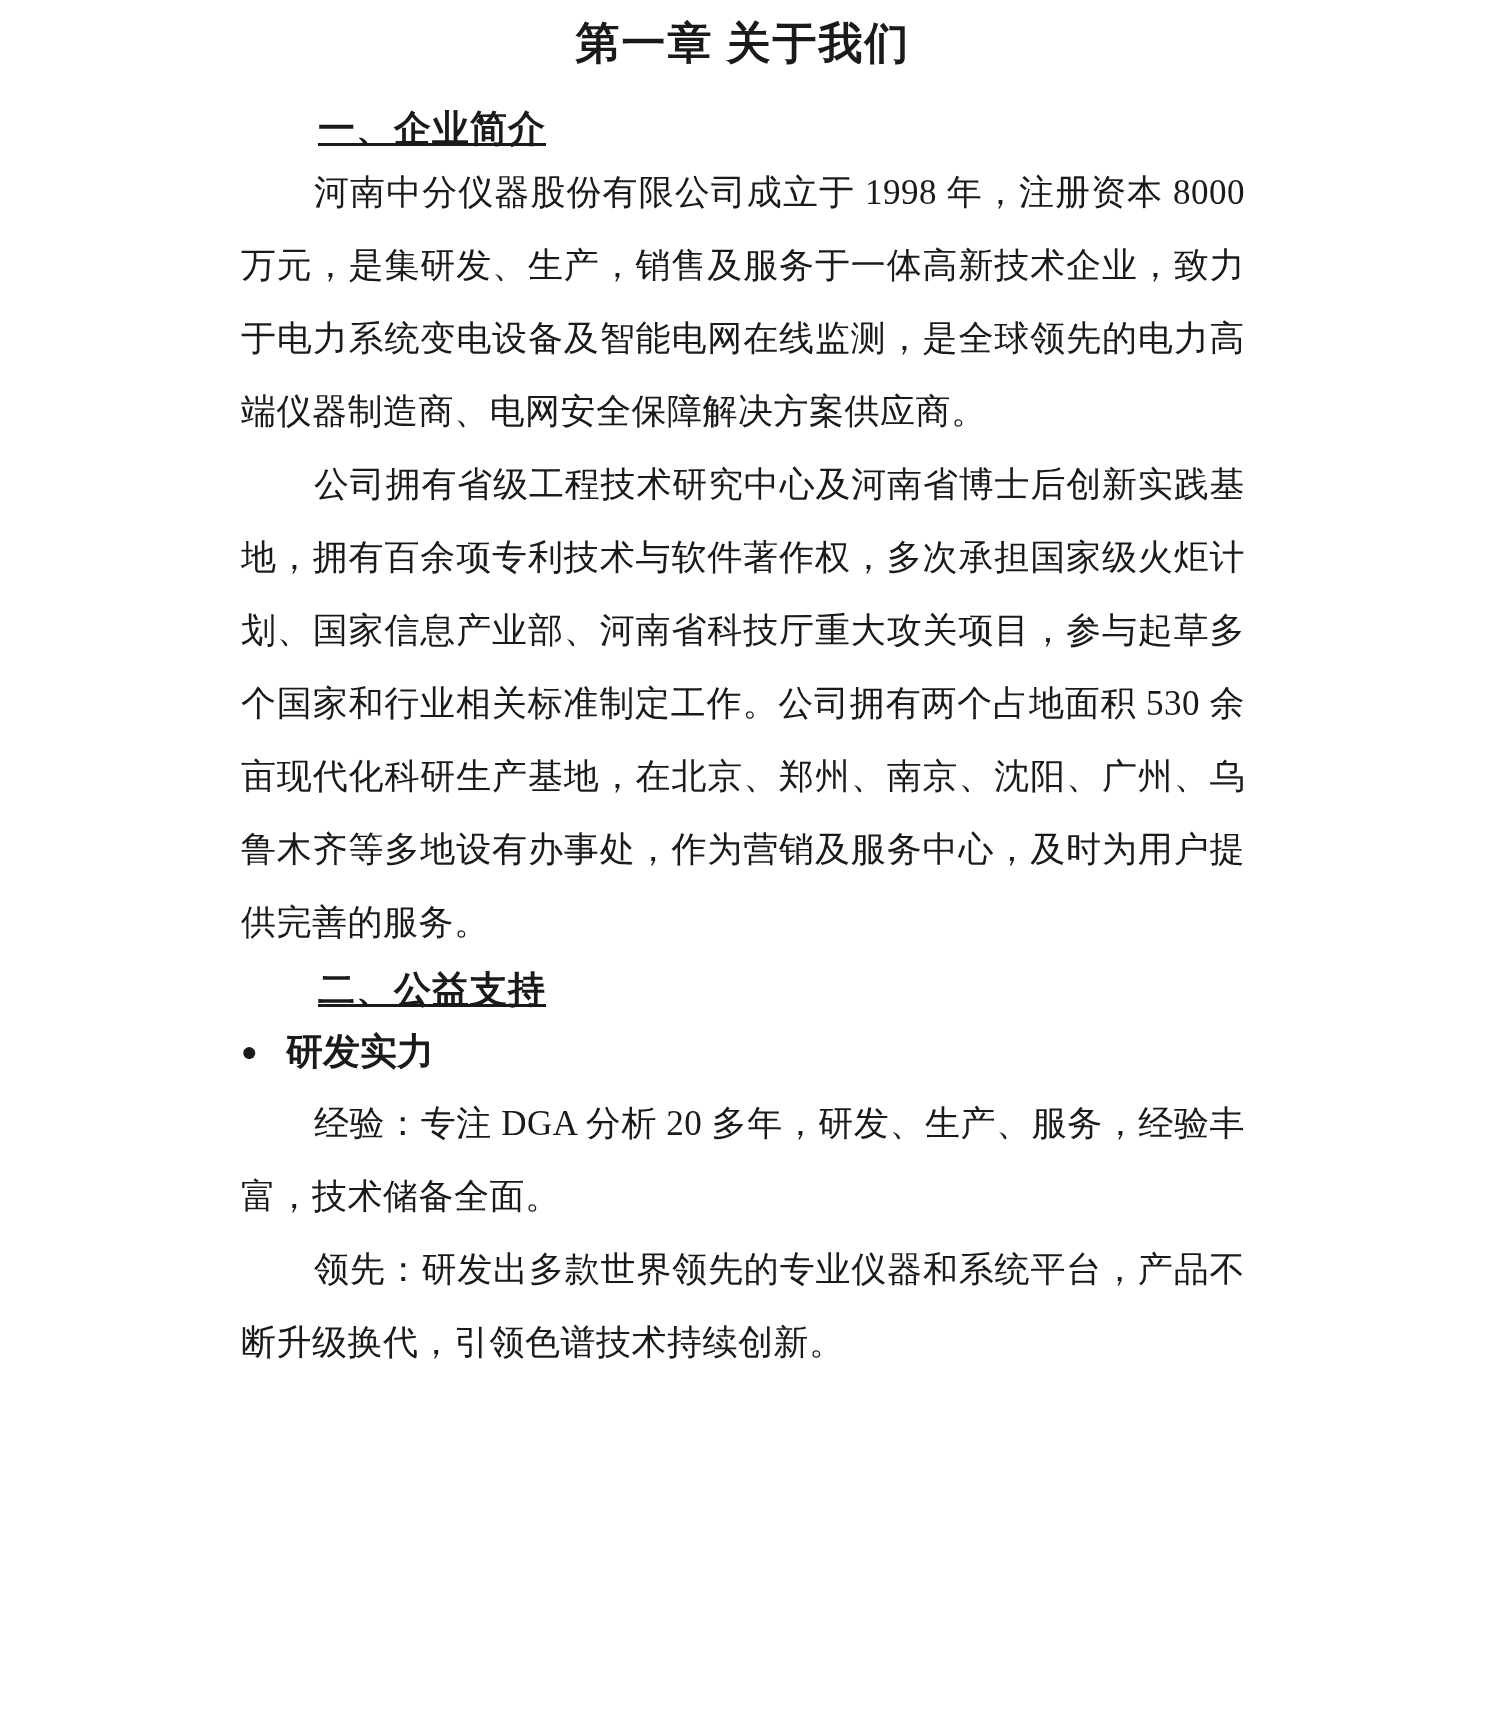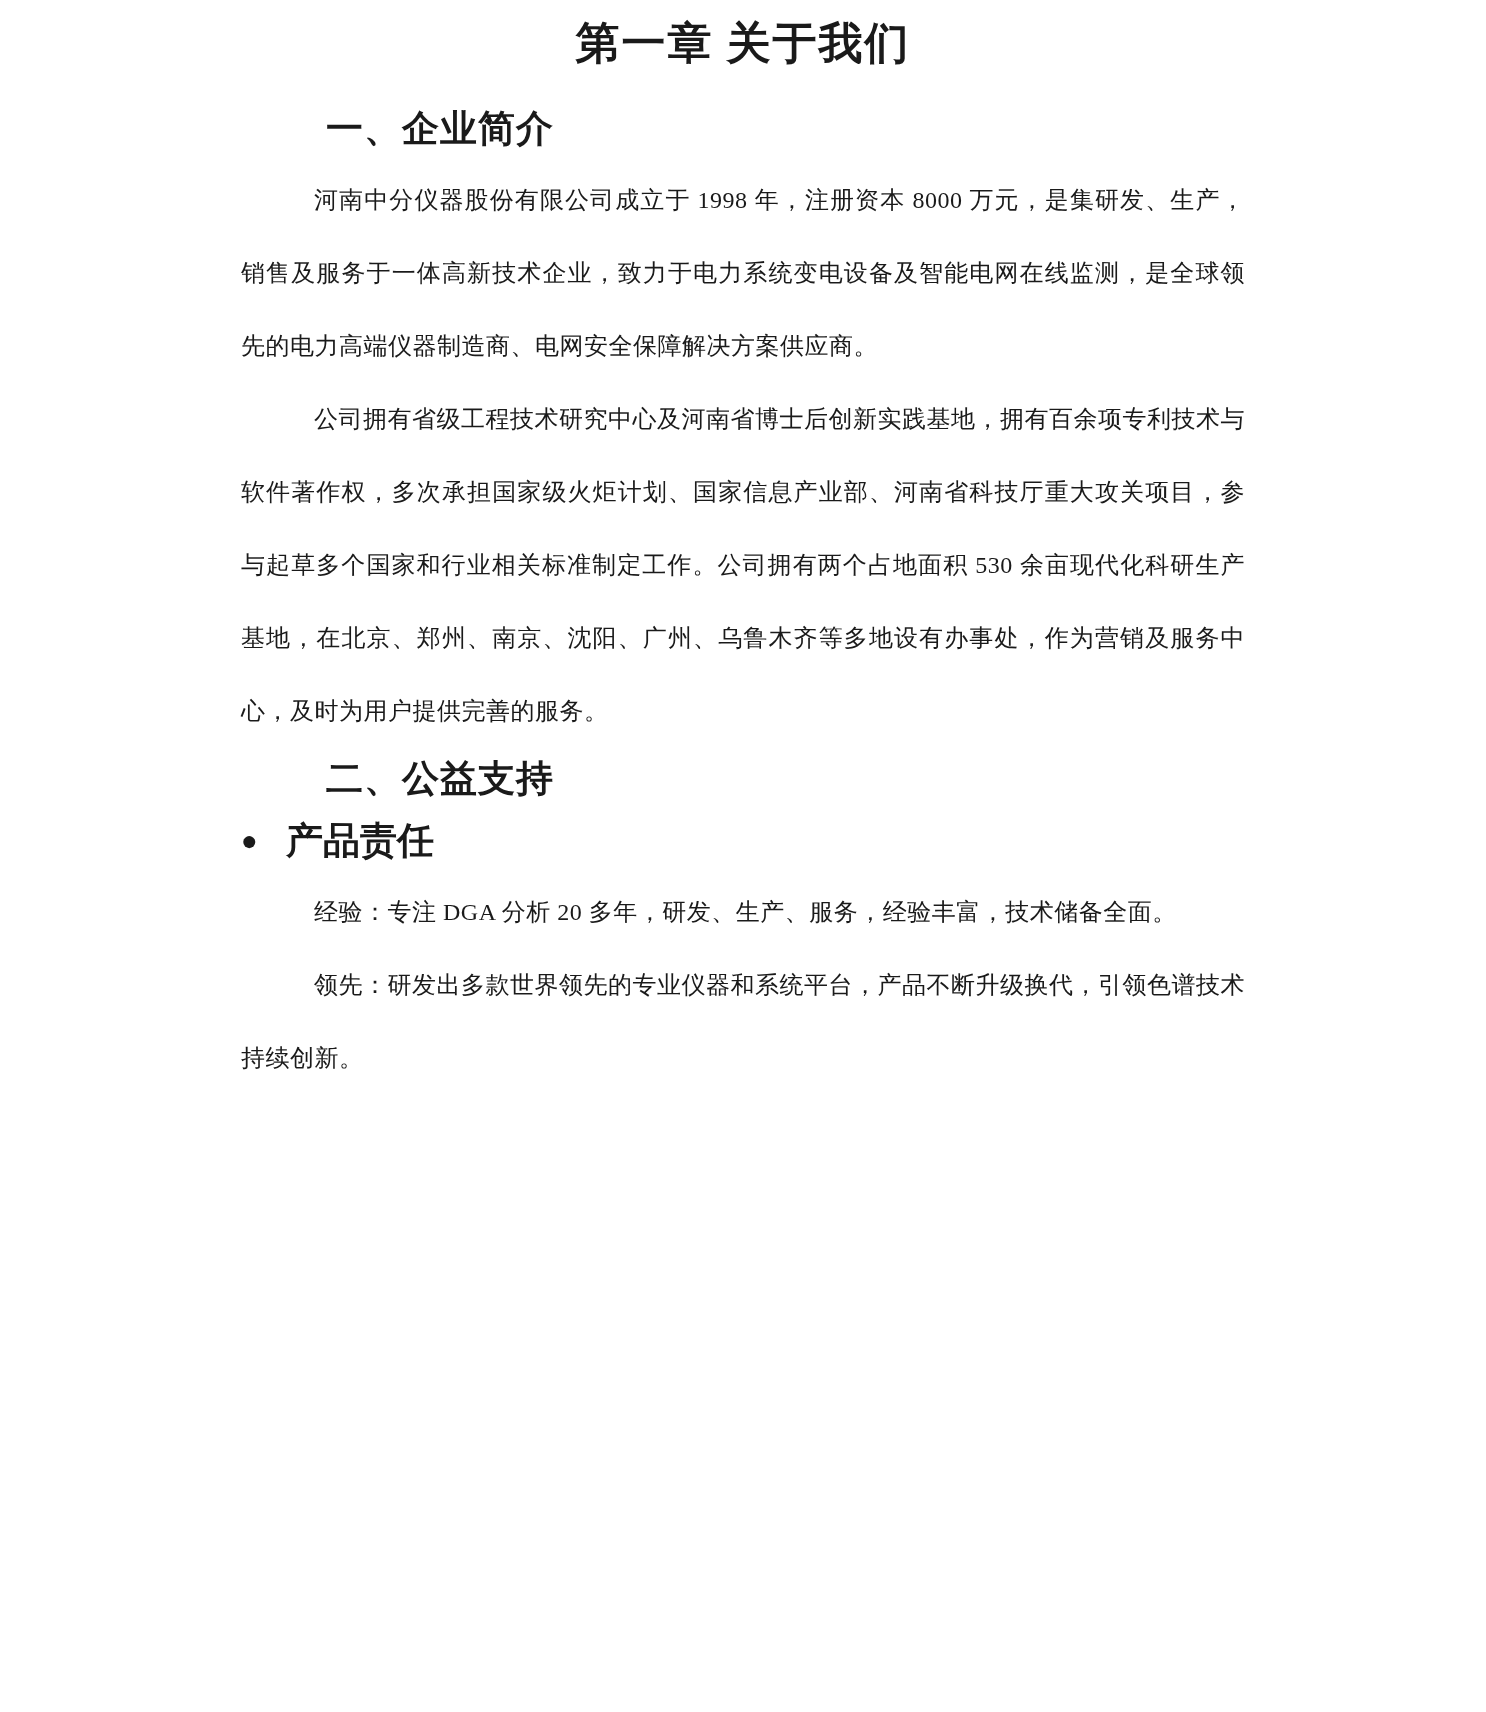--- a/index.html
+++ b/index.html
@@ -24,37 +24,38 @@
     font-size: 44px;
     line-height: 60px;
     font-weight: bold;
     text-align: center;
     letter-spacing: 2px;
   }
   h1.chapter-title.second {
     margin-top: 8px;
   }
   h2.section-heading {
-    margin: 12px;
+    margin: 4px;
     font-size: 37px;
     line-height: 46px;
     font-weight: bold;
     text-indent: 73px;
     letter-spacing: 1px;
+    text-decoration: underline;
   }
   h2.section-heading.first {
     margin-top: 32px;
   }
   h2.section-heading.second {
     margin-top: 8px;
     margin-bottom: 12px;
   }
   p.body-paragraph {
     margin: 0;
-    font-size: 24px;
+    font-size: 35px;
     line-height: 73px;
     text-align: justify;
     text-justify: inter-character;
     text-indent: 73px;
     letter-spacing: 0.5px;
   }
   .bullet-heading {
     margin-top: 16px;
     margin-bottom: 12px;
     font-size: 37px;
@@ -82,21 +83,21 @@
   <p class="body-paragraph">河南中分仪器股份有限公司成立于 1998 年，注册资本 8000 万元，是集研发、生产，销售及服务于一体高新技术企业，致力于电力系统变电设备及智能电网在线监测，是全球领先的电力高端仪器制造商、电网安全保障解决方案供应商。</p>
 
   <p class="body-paragraph">公司拥有省级工程技术研究中心及河南省博士后创新实践基地，拥有百余项专利技术与软件著作权，多次承担国家级火炬计划、国家信息产业部、河南省科技厅重大攻关项目，参与起草多个国家和行业相关标准制定工作。公司拥有两个占地面积 530 余亩现代化科研生产基地，在北京、郑州、南京、沈阳、广州、乌鲁木齐等多地设有办事处，作为营销及服务中心，及时为用户提供完善的服务。</p>
 
   <h2 class="section-heading second">二、公益支持</h2>
 
 
 
   <div class="bullet-heading">
     <span class="bullet-icon">●</span>
-    <span>产品责任</span>
+    <span>研发实力</span>
   </div>
 
   <p class="body-paragraph">经验：专注 DGA 分析 20 多年，研发、生产、服务，经验丰富，技术储备全面。</p>
 
 
   <p class="body-paragraph">领先：研发出多款世界领先的专业仪器和系统平台，产品不断升级换代，引领色谱技术持续创新。</p>
 
 </div>
 
 </body></html>

